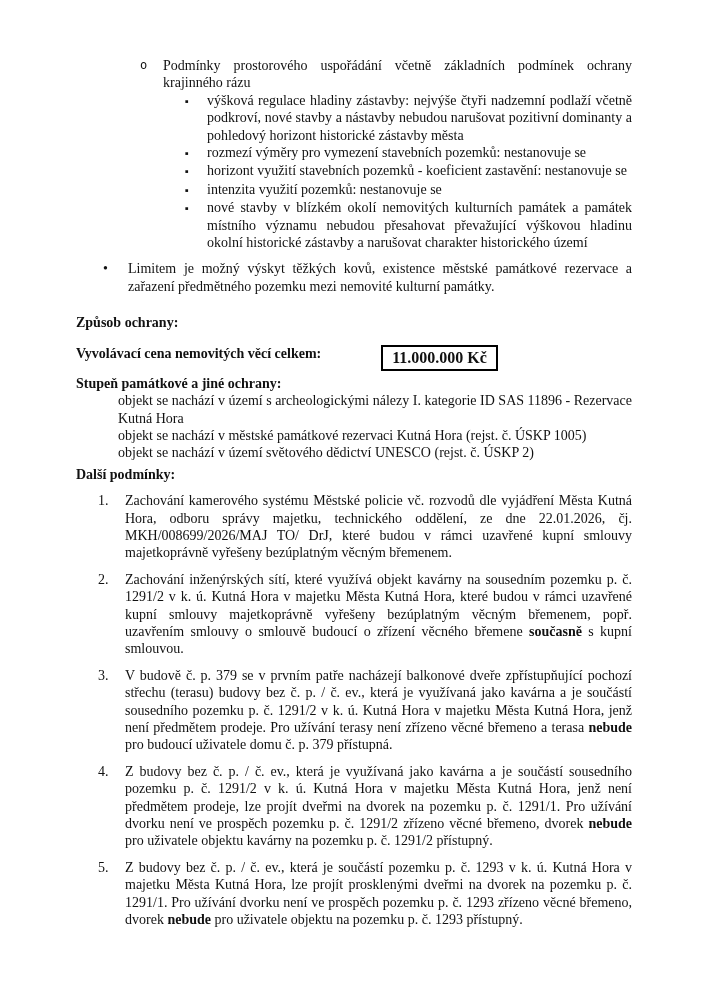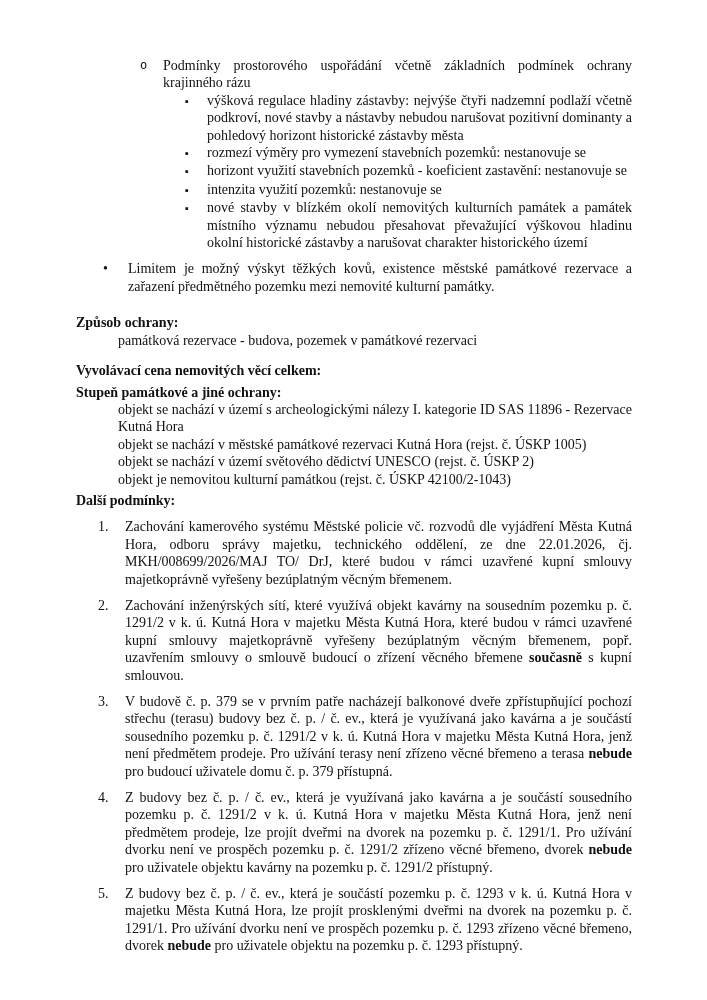--- a/index.html
+++ b/index.html
@@ -90,33 +90,32 @@
     <div class="li-text just">nové stavby v blízkém okolí nemovitých kulturních památek a památek místního významu nebudou přesahovat převažující výškovou hladinu okolní historické zástavby a narušovat charakter historického území</div>
   </div>
 
   <div class="li ldisc">
     <span class="marker">•</span>
     <div class="li-text just">Limitem je možný výskyt těžkých kovů, existence městské památkové rezervace a zařazení předmětného pozemku mezi nemovité kulturní památky.</div>
   </div>
 
   <div class="sec-zpusob">
     <div class="heading">Způsob ochrany:</div>
-    <div class="indent1">památková rezervace - budova, pozemek v památkové rezervaci</div>
   </div>
 
   <div class="cena-row">
     <span class="cena-label">Vyvolávací cena nemovitých věcí celkem:</span>
+    <span class="cena-box">11.000.000 Kč</span>
   </div>
 
   <div class="sec-stupen">
     <div class="heading">Stupeň památkové a jiné ochrany:</div>
     <div class="indent1 just">objekt se nachází v území s archeologickými nálezy I. kategorie ID SAS 11896 - Rezervace Kutná Hora</div>
     <div class="indent1">objekt se nachází v městské památkové rezervaci Kutná Hora (rejst. č. ÚSKP 1005)</div>
     <div class="indent1">objekt se nachází v území světového dědictví UNESCO (rejst. č. ÚSKP 2)</div>
-    <div class="indent1">objekt je nemovitou kulturní památkou (rejst. č. ÚSKP 42100/2-1043)</div>
   </div>
 
   <div class="sec-dalsi">
     <div class="heading">Další podmínky:</div>
 
     <div class="li lnum">
       <span class="marker">1.</span>
       <div class="li-text just"><span>Zachování kamerového systému Městské policie vč. rozvodů dle vyjádření Města Kutná Hora, odboru správy majetku, technického oddělení, ze dne 22.01.2026, čj. MKH/008699/2026/MAJ TO/ DrJ, které budou v rámci uzavřené kupní smlouvy majetkoprávně vyřešeny bezúplatným věcným břemenem.</span><b></b><span></span></div>
     </div>
 

